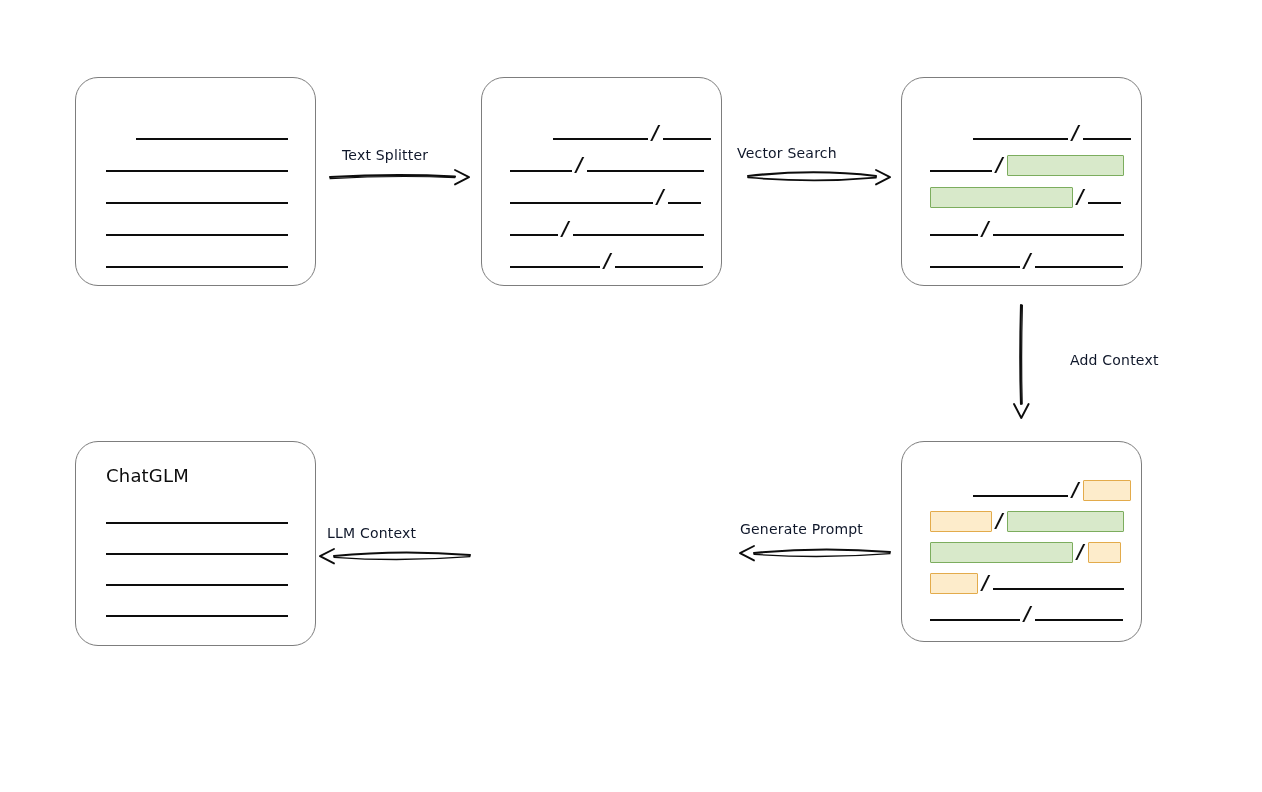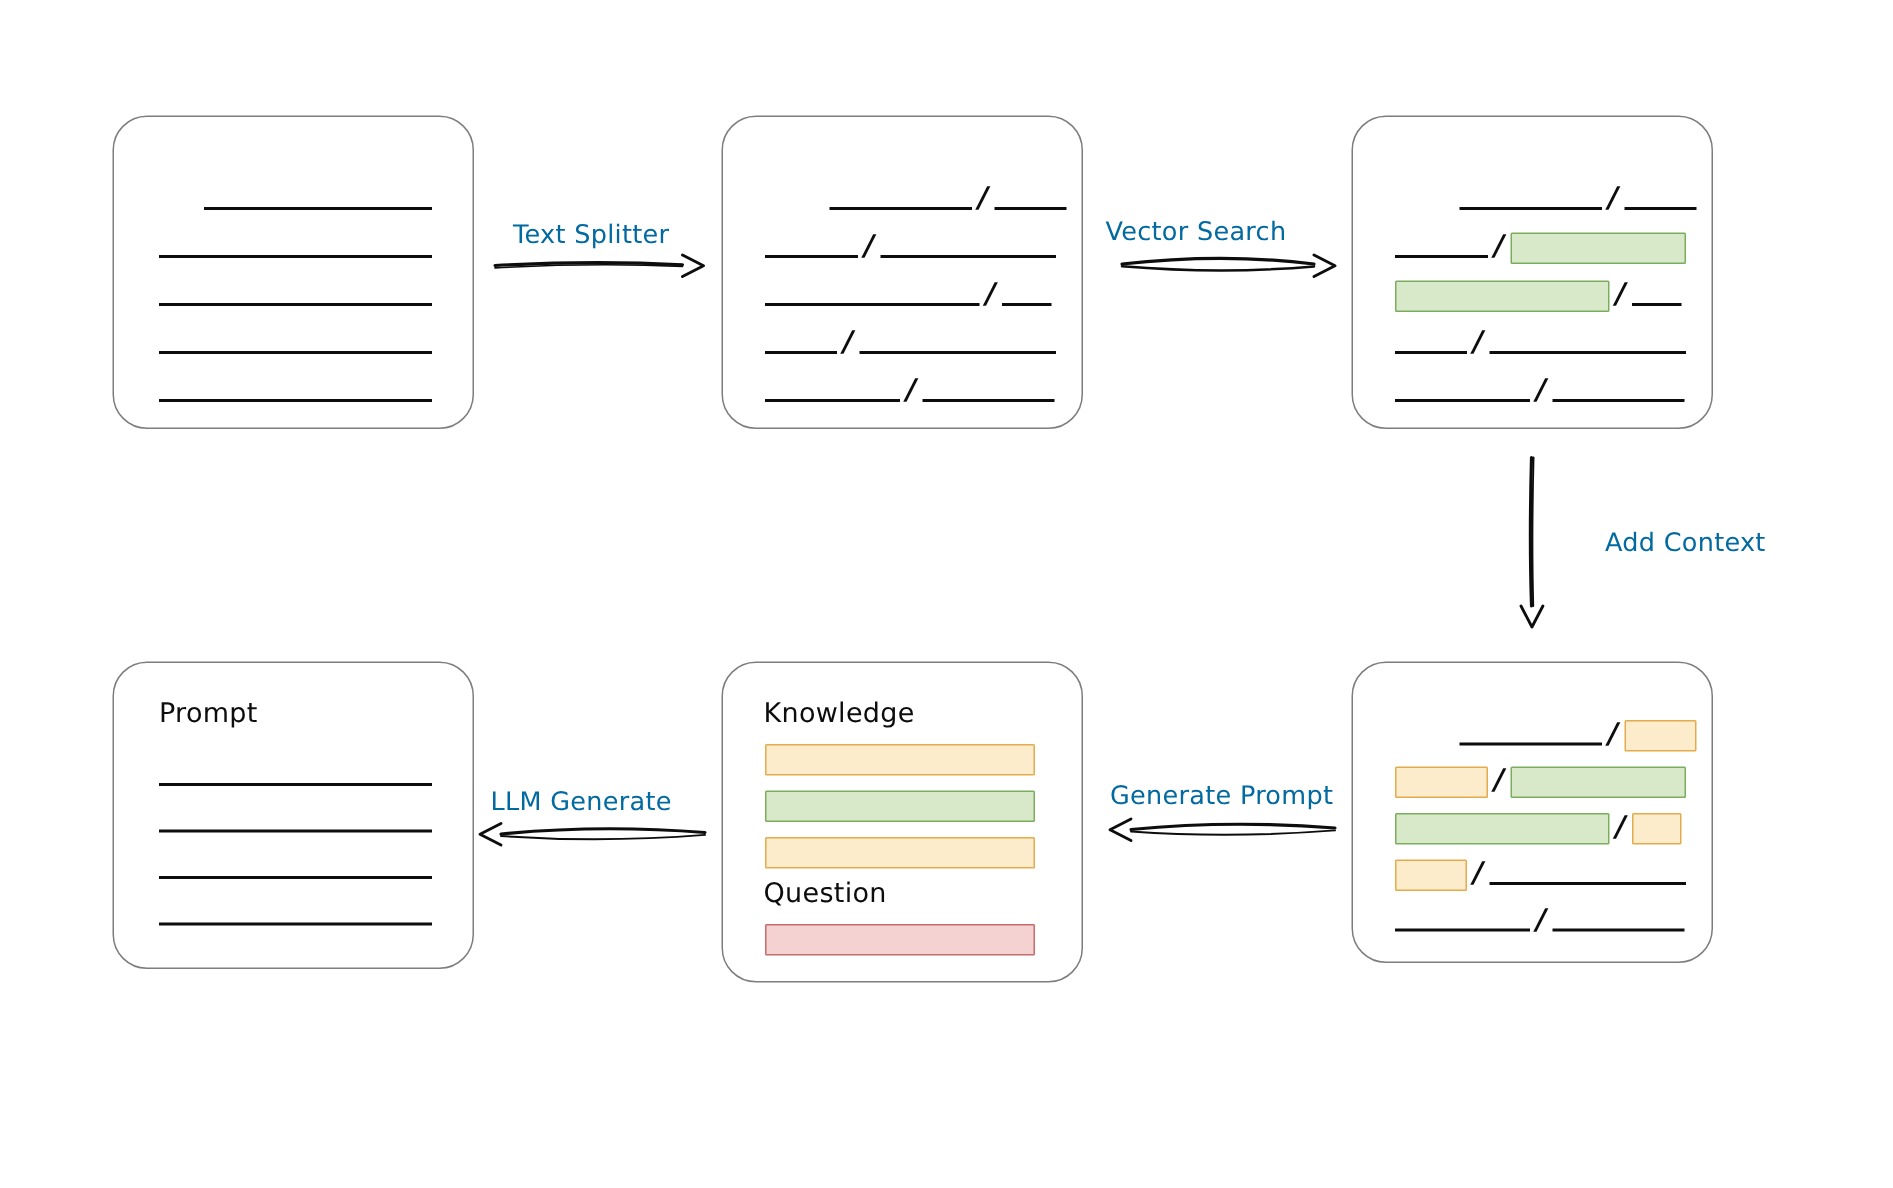--- a/index.html
+++ b/index.html
@@ -101,23 +101,23 @@
     font-size: 18px;
     letter-spacing: 0.2px;
     color: #0d0d0d;
     white-space: nowrap;
   }
 
   
   .edge-label {
     position: absolute;
     font-family: "DejaVu Sans", sans-serif;
-    font-size: 17px;
+    font-size: 14px;
     letter-spacing: 0.2px;
-    color: #0369a1;
+    color: #0f172a;
     white-space: nowrap;
   }
 
   
   .credit {
     position: absolute;
     font-family: "DejaVu Sans", sans-serif;
     font-size: 17.5px;
     letter-spacing: 0.2px;
     color: #0d0d0d;
@@ -169,21 +169,21 @@
       <path d="M470 555 Q 400 549.5 334 556" fill="none" stroke="#0d0d0d" stroke-width="2.1" stroke-linecap="round"></path>
       <path d="M470 556.6 Q 400 562 334 557.3" fill="none" stroke="#0d0d0d" stroke-width="1.3" stroke-linecap="round"></path>
       <path d="M334 549 L 320 556.2 L 334 563.4" fill="none" stroke="#0d0d0d" stroke-width="1.9" stroke-linejoin="round" stroke-linecap="round"></path>
     </g>
   </svg>
 
   <div class="edge-label" style="left:342px; top:147px;">Text Splitter</div>
   <div class="edge-label" style="left:737px; top:145px;">Vector Search</div>
   <div class="edge-label" style="left:1036px; top:352px;margin-left:34px;">Add Context</div>
   <div class="edge-label" style="left:740px; top:521px;">Generate Prompt</div>
-  <div class="edge-label" style="left:327px; top:525px;">LLM Generate</div>
+  <div class="edge-label" style="left:327px; top:525px;">LLM Context</div>
 
   <div class="doc-box" style="left:75px; top:77px; width:241px; height:209px;">
     <div class="rows">
         <div class="row" style="top: 45px; padding-left: 60px;">
           <span class="seg plain" style="width: 152px;"></span>
         </div>
         <div class="row" style="top: 77px; padding-left: 30px;">
           <span class="seg plain" style="width: 182px;"></span>
         </div>
         <div class="row" style="top: 109px; padding-left: 30px;">
@@ -281,43 +281,23 @@
           <span class="seg plain" style="width: 131px;"></span>
         </div>
         <div class="row" style="top: 162px; padding-left: 28px;">
           <span class="seg plain" style="width: 90px;"></span>
           <span class="slash">/</span>
           <span class="seg plain" style="width: 88px;"></span>
         </div>
       </div>
   </div>
 
-  <div class="doc-box" style="left:481px; top:441px; width:241px; height:214px;">
-    <div class="box-title" style="left:27px; top:23px;">Knowledge</div>
-    <div class="rows">
-        <div class="row" style="top: 54px; padding-left: 28px;">
-          <span class="seg chip yellow" style="width: 180px;"></span>
-        </div>
-        <div class="row" style="top: 85px; padding-left: 28px;">
-          <span class="seg chip green" style="width: 180px;"></span>
-        </div>
-        <div class="row" style="top: 116px; padding-left: 28px;">
-          <span class="seg chip yellow" style="width: 180px;"></span>
-        </div>
-      </div>
-    <div class="box-title" style="left:27px; top:143px;">Question</div>
-    <div class="rows">
-        <div class="row" style="top: 174px; padding-left: 28px;">
-          <span class="seg chip red" style="width: 180px;"></span>
-        </div>
-      </div>
-  </div>
 
   <div class="doc-box" style="left:75px; top:441px; width:241px; height:205px;">
-    <div class="box-title" style="left:30px; top:23px;">Prompt</div>
+    <div class="box-title" style="left:30px; top:23px;">ChatGLM</div>
     <div class="rows">
         <div class="row" style="top: 65px; padding-left: 30px;">
           <span class="seg plain" style="width: 182px;"></span>
         </div>
         <div class="row" style="top: 96px; padding-left: 30px;">
           <span class="seg plain" style="width: 182px;"></span>
         </div>
         <div class="row" style="top: 127px; padding-left: 30px;">
           <span class="seg plain" style="width: 182px;"></span>
         </div>

